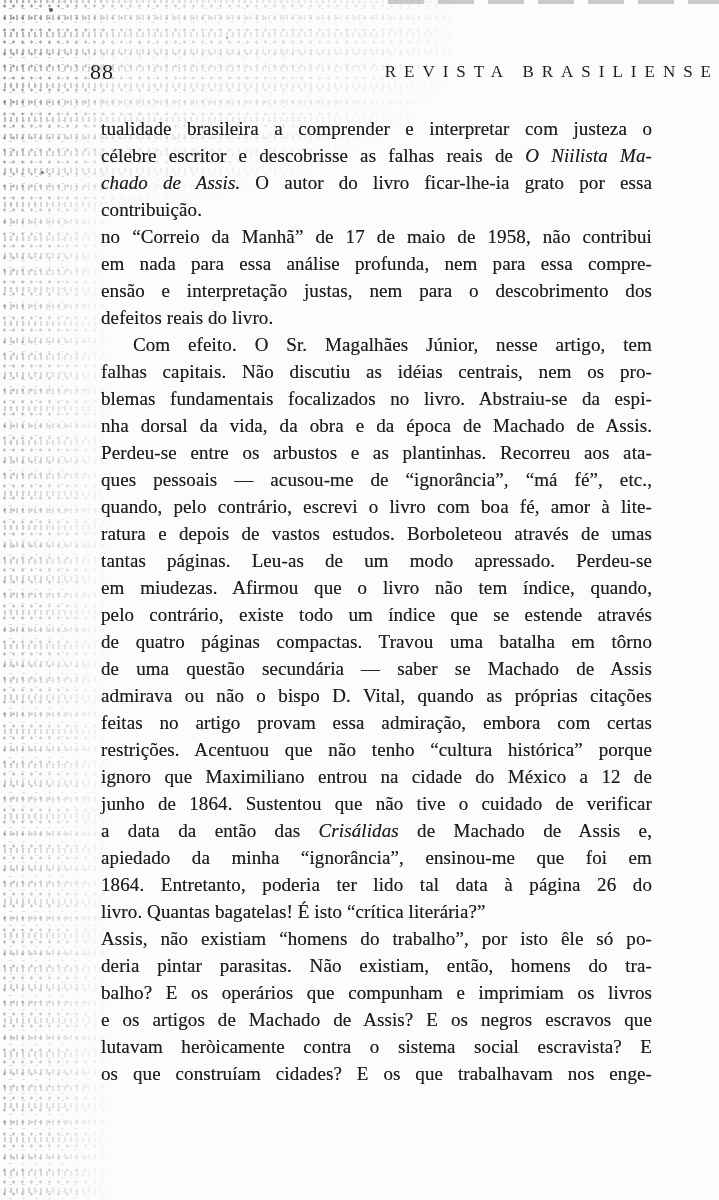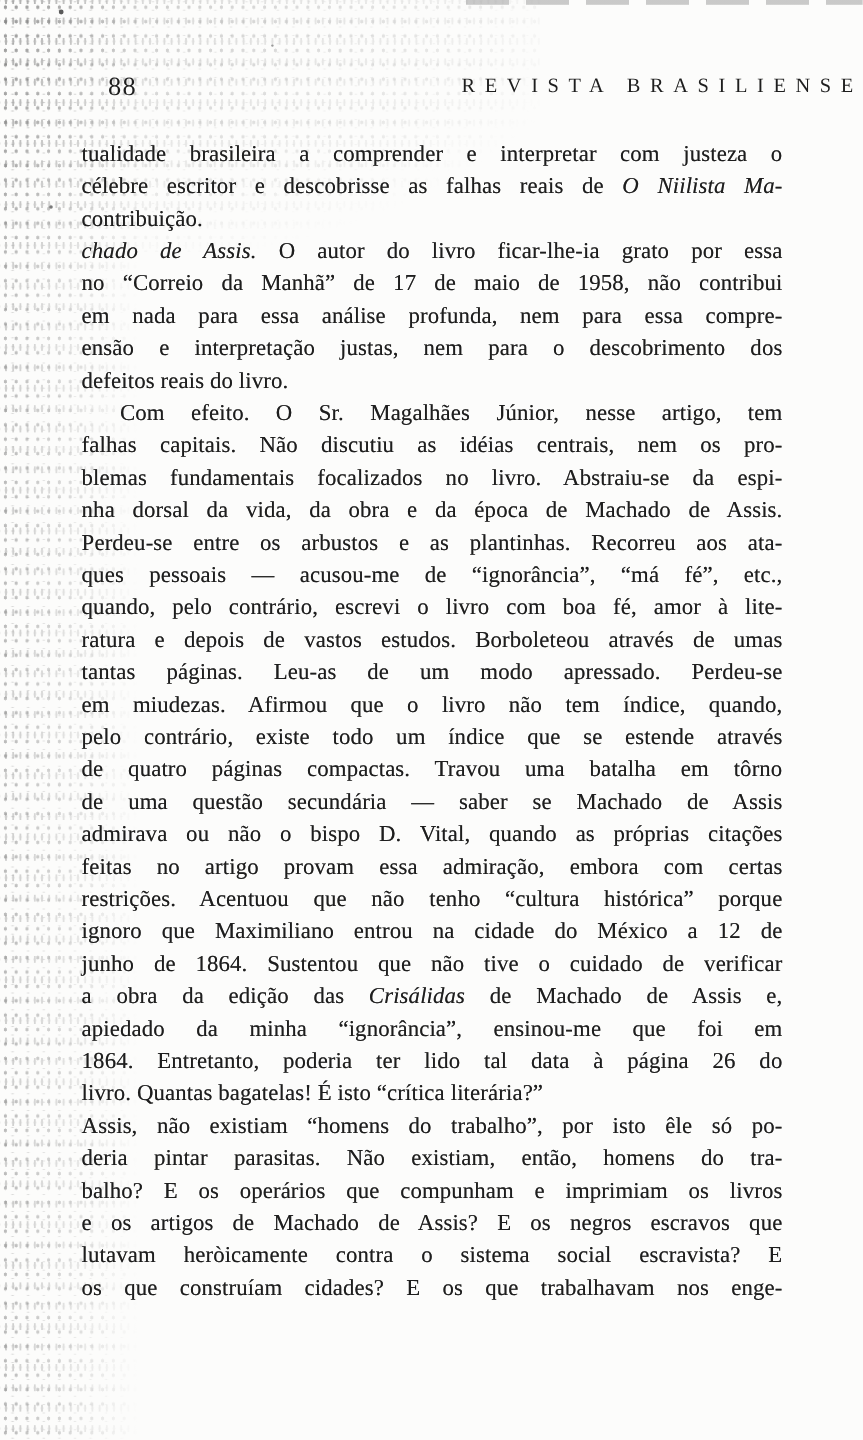--- a/index.html
+++ b/index.html
@@ -67,21 +67,21 @@
   .line{
     height:27px;
     text-align:justify;
     text-align-last:justify;
     -moz-text-align-last:justify;
     text-justify:inter-word;
     overflow:visible;
     white-space:nowrap; 
   }
   
-  .line{white-space:normal;}
+  .line{white-space:normal;margin-left:33px;}
   .line.end{text-align-last:left;}
   .line.indent{text-indent:32px;}
   .it{font-style:italic;}
 </style>
 </head>
 <body>
 
 <div class="noise noise-left"></div>
 <div class="noise noise-corner"></div>
 <div class="top-marks"></div>
@@ -89,22 +89,22 @@
 <div class="speck s2"></div>
 <div class="speck s3"></div>
 
 <div class="page-number">88</div>
 <div class="running-title">REVISTA BRASILIENSE</div>
 
 <div class="text-block">
     <div class="paragraph">
       <div class="line"><span>tualidade brasileira a comprender e interpretar com justeza o</span></div>
       <div class="line"><span>célebre escritor e descobrisse as falhas reais de </span><span class="it">O Niilista Ma-</span></div>
+      <div class="line"><span class="it">chado de Assis.</span><span> O autor do livro ficar-lhe-ia grato por essa</span></div>
       <div class="line end"><span>contribuição.</span></div>
-      <div class="line"><span class="it">chado de Assis.</span><span> O autor do livro ficar-lhe-ia grato por essa</span></div>
     </div>
     <div class="paragraph">
       <div class="line"><span>no “Correio da Manhã” de 17 de maio de 1958, não contribui</span></div>
       <div class="line"><span>em nada para essa análise profunda, nem para essa compre-</span></div>
       <div class="line"><span>ensão e interpretação justas, nem para o descobrimento dos</span></div>
       <div class="line end"><span>defeitos reais do livro.</span></div>
     </div>
     <div class="paragraph">
       <div class="line indent"><span>Com efeito. O Sr. Magalhães Júnior, nesse artigo, tem</span></div>
       <div class="line"><span>falhas capitais. Não discutiu as idéias centrais, nem os pro-</span></div>
@@ -117,21 +117,21 @@
       <div class="line"><span>tantas páginas. Leu-as de um modo apressado. Perdeu-se</span></div>
       <div class="line"><span>em miudezas. Afirmou que o livro não tem índice, quando,</span></div>
       <div class="line"><span>pelo contrário, existe todo um índice que se estende através</span></div>
       <div class="line"><span>de quatro páginas compactas. Travou uma batalha em tôrno</span></div>
       <div class="line"><span>de uma questão secundária — saber se Machado de Assis</span></div>
       <div class="line"><span>admirava ou não o bispo D. Vital, quando as próprias citações</span></div>
       <div class="line"><span>feitas no artigo provam essa admiração, embora com certas</span></div>
       <div class="line"><span>restrições. Acentuou que não tenho “cultura histórica” porque</span></div>
       <div class="line"><span>ignoro que Maximiliano entrou na cidade do México a 12 de</span></div>
       <div class="line"><span>junho de 1864. Sustentou que não tive o cuidado de verificar</span></div>
-      <div class="line"><span>a obra da edição das </span><span class="it">Crisálidas</span><span> de Machado de Assis e,</span></div>
+      <div class="line"><span>a data da então das </span><span class="it">Crisálidas</span><span> de Machado de Assis e,</span></div>
       <div class="line"><span>apiedado da minha “ignorância”, ensinou-me que foi em</span></div>
       <div class="line"><span>1864. Entretanto, poderia ter lido tal data à página 26 do</span></div>
       <div class="line end"><span>livro. Quantas bagatelas! É isto “crítica literária?”</span></div>
     </div>
     <div class="paragraph">
       <div class="line"><span>Assis, não existiam “homens do trabalho”, por isto êle só po-</span></div>
       <div class="line"><span>deria pintar parasitas. Não existiam, então, homens do tra-</span></div>
       <div class="line"><span>balho? E os operários que compunham e imprimiam os livros</span></div>
       <div class="line"><span>e os artigos de Machado de Assis? E os negros escravos que</span></div>
       <div class="line"><span>lutavam heròicamente contra o sistema social escravista? E</span></div>

